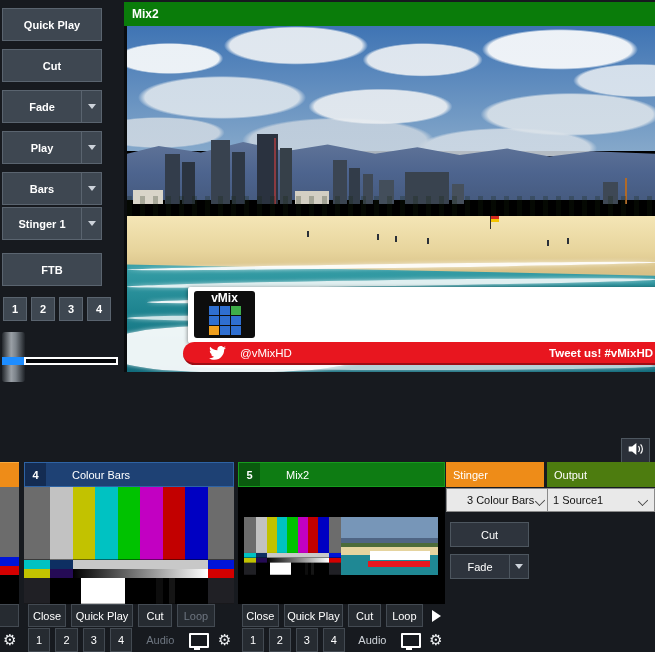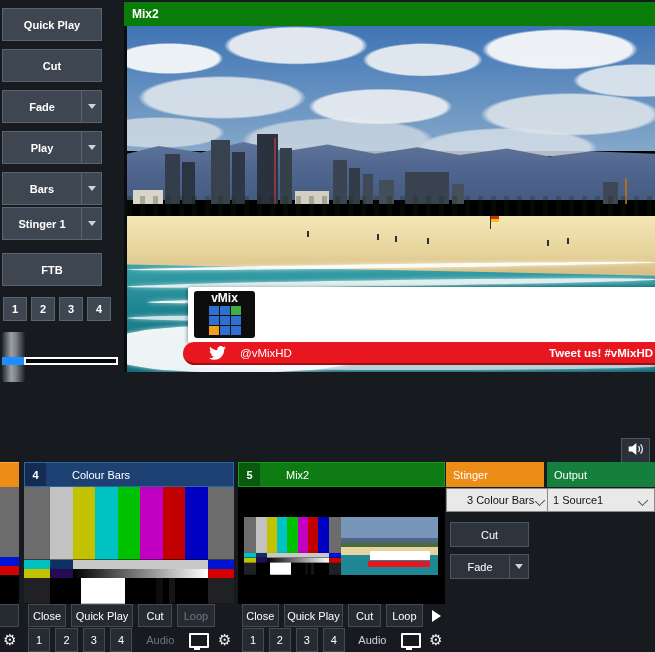--- a/index.html
+++ b/index.html
@@ -112,21 +112,21 @@
   .plain.dis{color:#6e7681;}
   .mon{width:16px;height:11px;border:2px solid #fff;border-radius:1px;position:relative;}
   .mon:after{content:"";position:absolute;left:3px;bottom:-4px;width:6px;height:2px;background:#fff;}
   .gear{font-family:"DejaVu Sans",sans-serif;color:#f0f2f4;font-size:15px;line-height:1;}
   .playtri{width:0;height:0;border-top:6px solid transparent;border-bottom:6px solid transparent;border-left:9px solid #fff;}
 
   
   .mixhead{position:absolute;top:462px;height:25px;color:#fff;font-size:11px;display:flex;align-items:center;
         padding-left:7px;box-sizing:border-box;}
   .mh-preview{left:446px;width:98px;background:#ee8c18;}
-  .mh-output{left:547px;width:108px;background:#15803d;}
+  .mh-output{left:547px;width:108px;background:#4d7c0f;}
   .ddl{position:absolute;top:488px;height:24px;background:#e9e9e9;border:1px solid #8a8a8a;box-sizing:border-box;
         color:#111;font-size:11px;display:flex;align-items:center;padding-left:5px;}
   .ddl .chev{position:absolute;right:7px;top:8px;width:7px;height:7px;border-left:1px solid #444;border-bottom:1px solid #444;
         transform:rotate(-45deg) scale(1,.8);}
   .dd-preview{left:446px;width:106px;padding-left:20px;}
   .dd-output{left:547px;width:108px;}
   .mxbtn{position:absolute;left:450px;width:79px;height:25px;background:#2e343d;border:1px solid #4d565f;color:#fff;
         font-size:11px;display:flex;align-items:center;justify-content:center;box-sizing:border-box;}
   .mxbtn.split{justify-content:flex-start;}
   .mxbtn.split .sbl{flex:1;text-align:center;}

